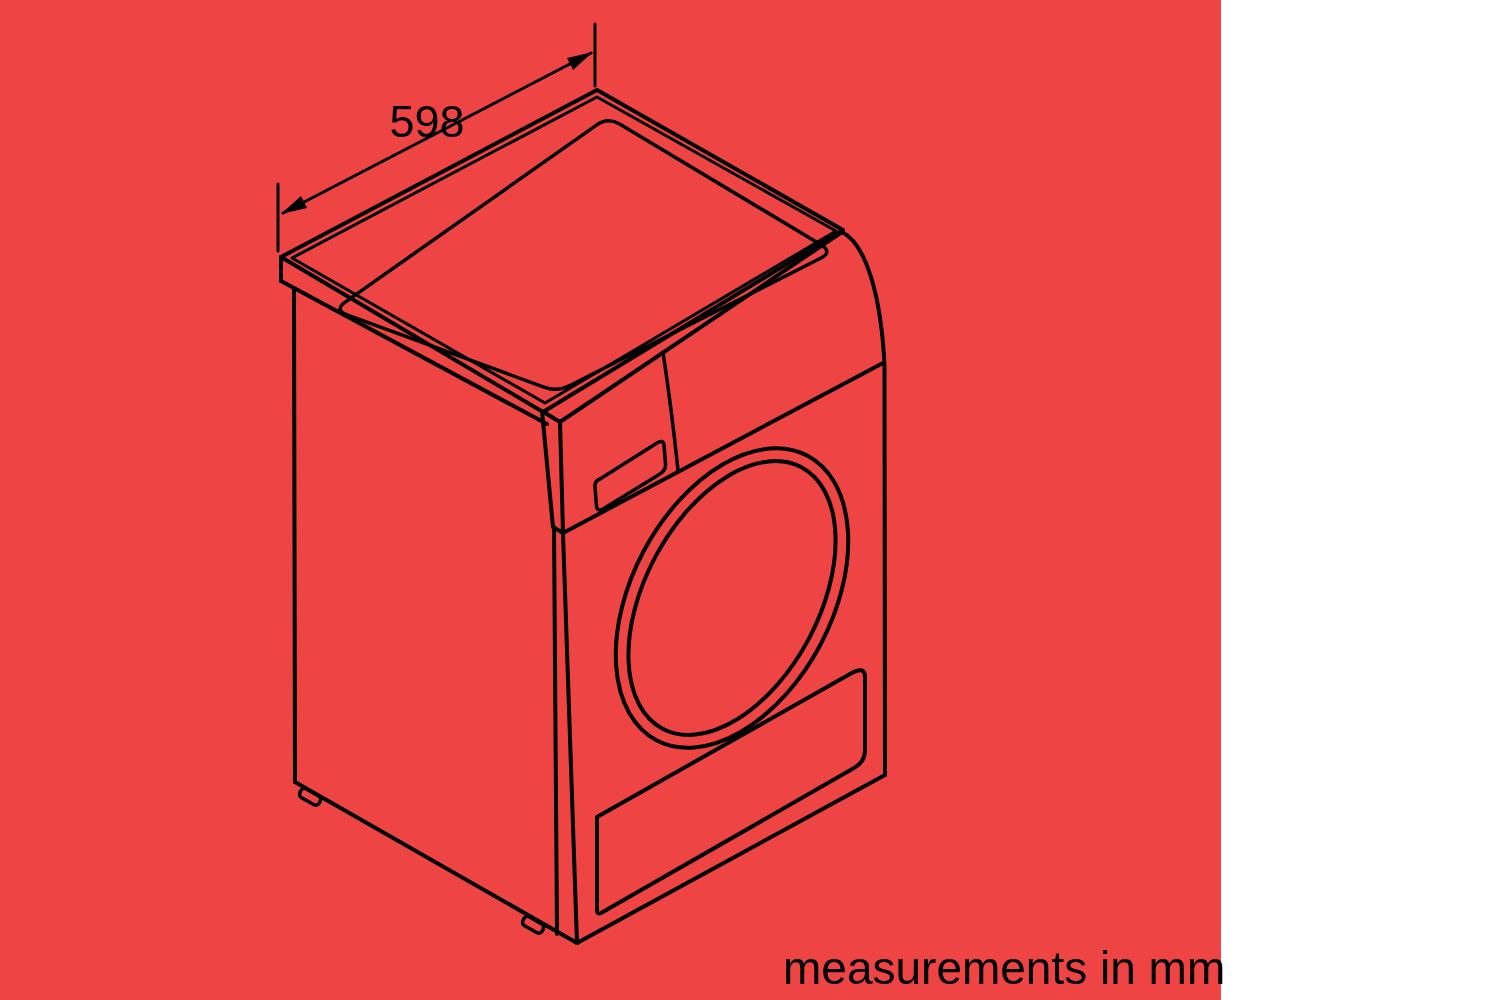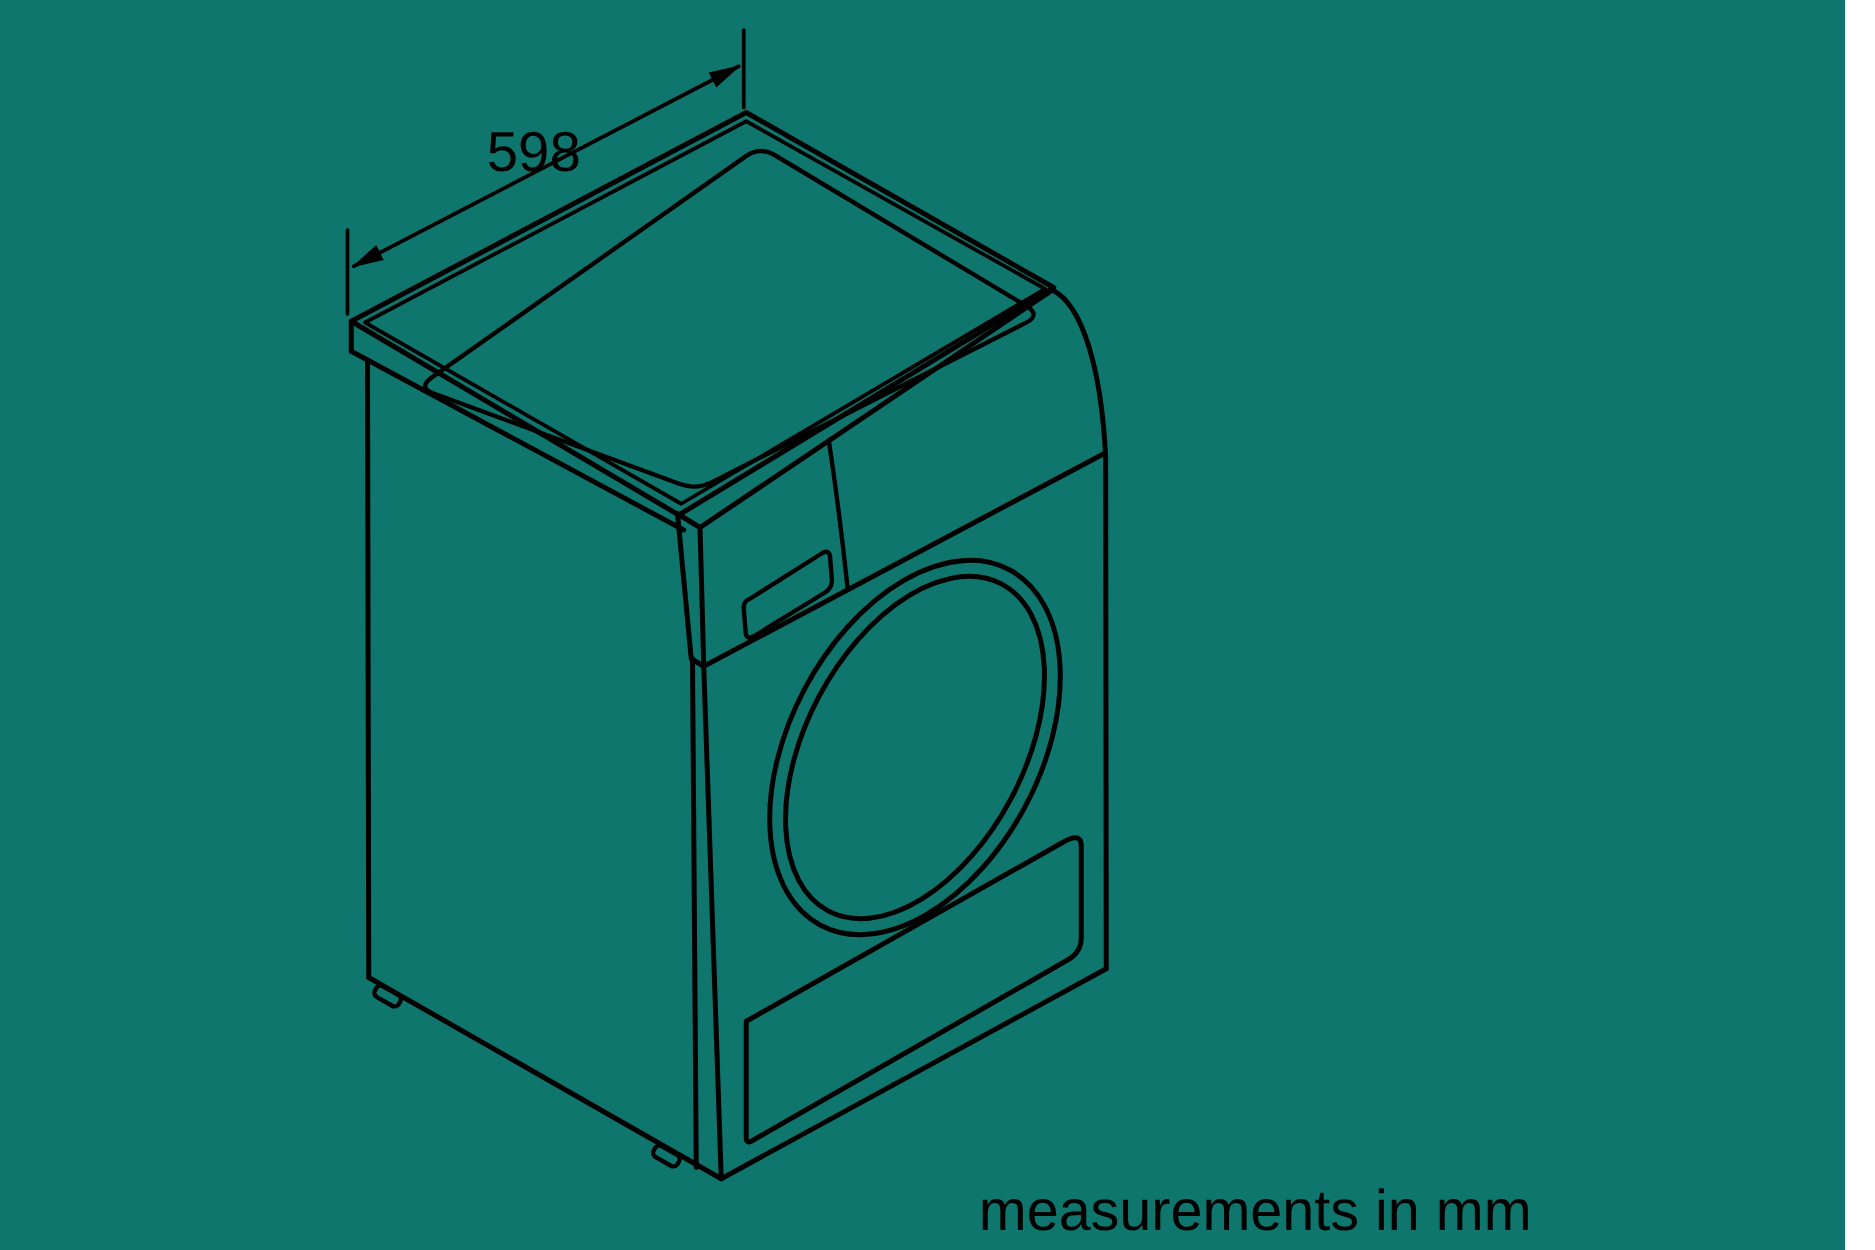--- a/index.html
+++ b/index.html
@@ -6,23 +6,23 @@
     margin: 0;
     padding: 0;
     background: #ffffff;
     width: 1500px;
     height: 1000px;
     overflow: hidden;
     font-family: "Liberation Sans", sans-serif;
   }
   .canvas {
     position: relative;
-    width: 1476px;
+    width: 1221px;
     height: 1000px;
-    background: #0f766e;
+    background: #ef4444;
   }
   svg { display: block; }
   .ln  { fill: none; stroke: #000; stroke-width: 4;   stroke-linecap: round; stroke-linejoin: round; }
   .ln3 { fill: none; stroke: #000; stroke-width: 3;   stroke-linecap: round; stroke-linejoin: round; }
   .ln35{ fill: none; stroke: #000; stroke-width: 3.5; stroke-linecap: round; stroke-linejoin: round; }
   .solid { fill: #000; stroke: none; }
   text { fill: #000; }
 </style>
 </head>
 <body>

